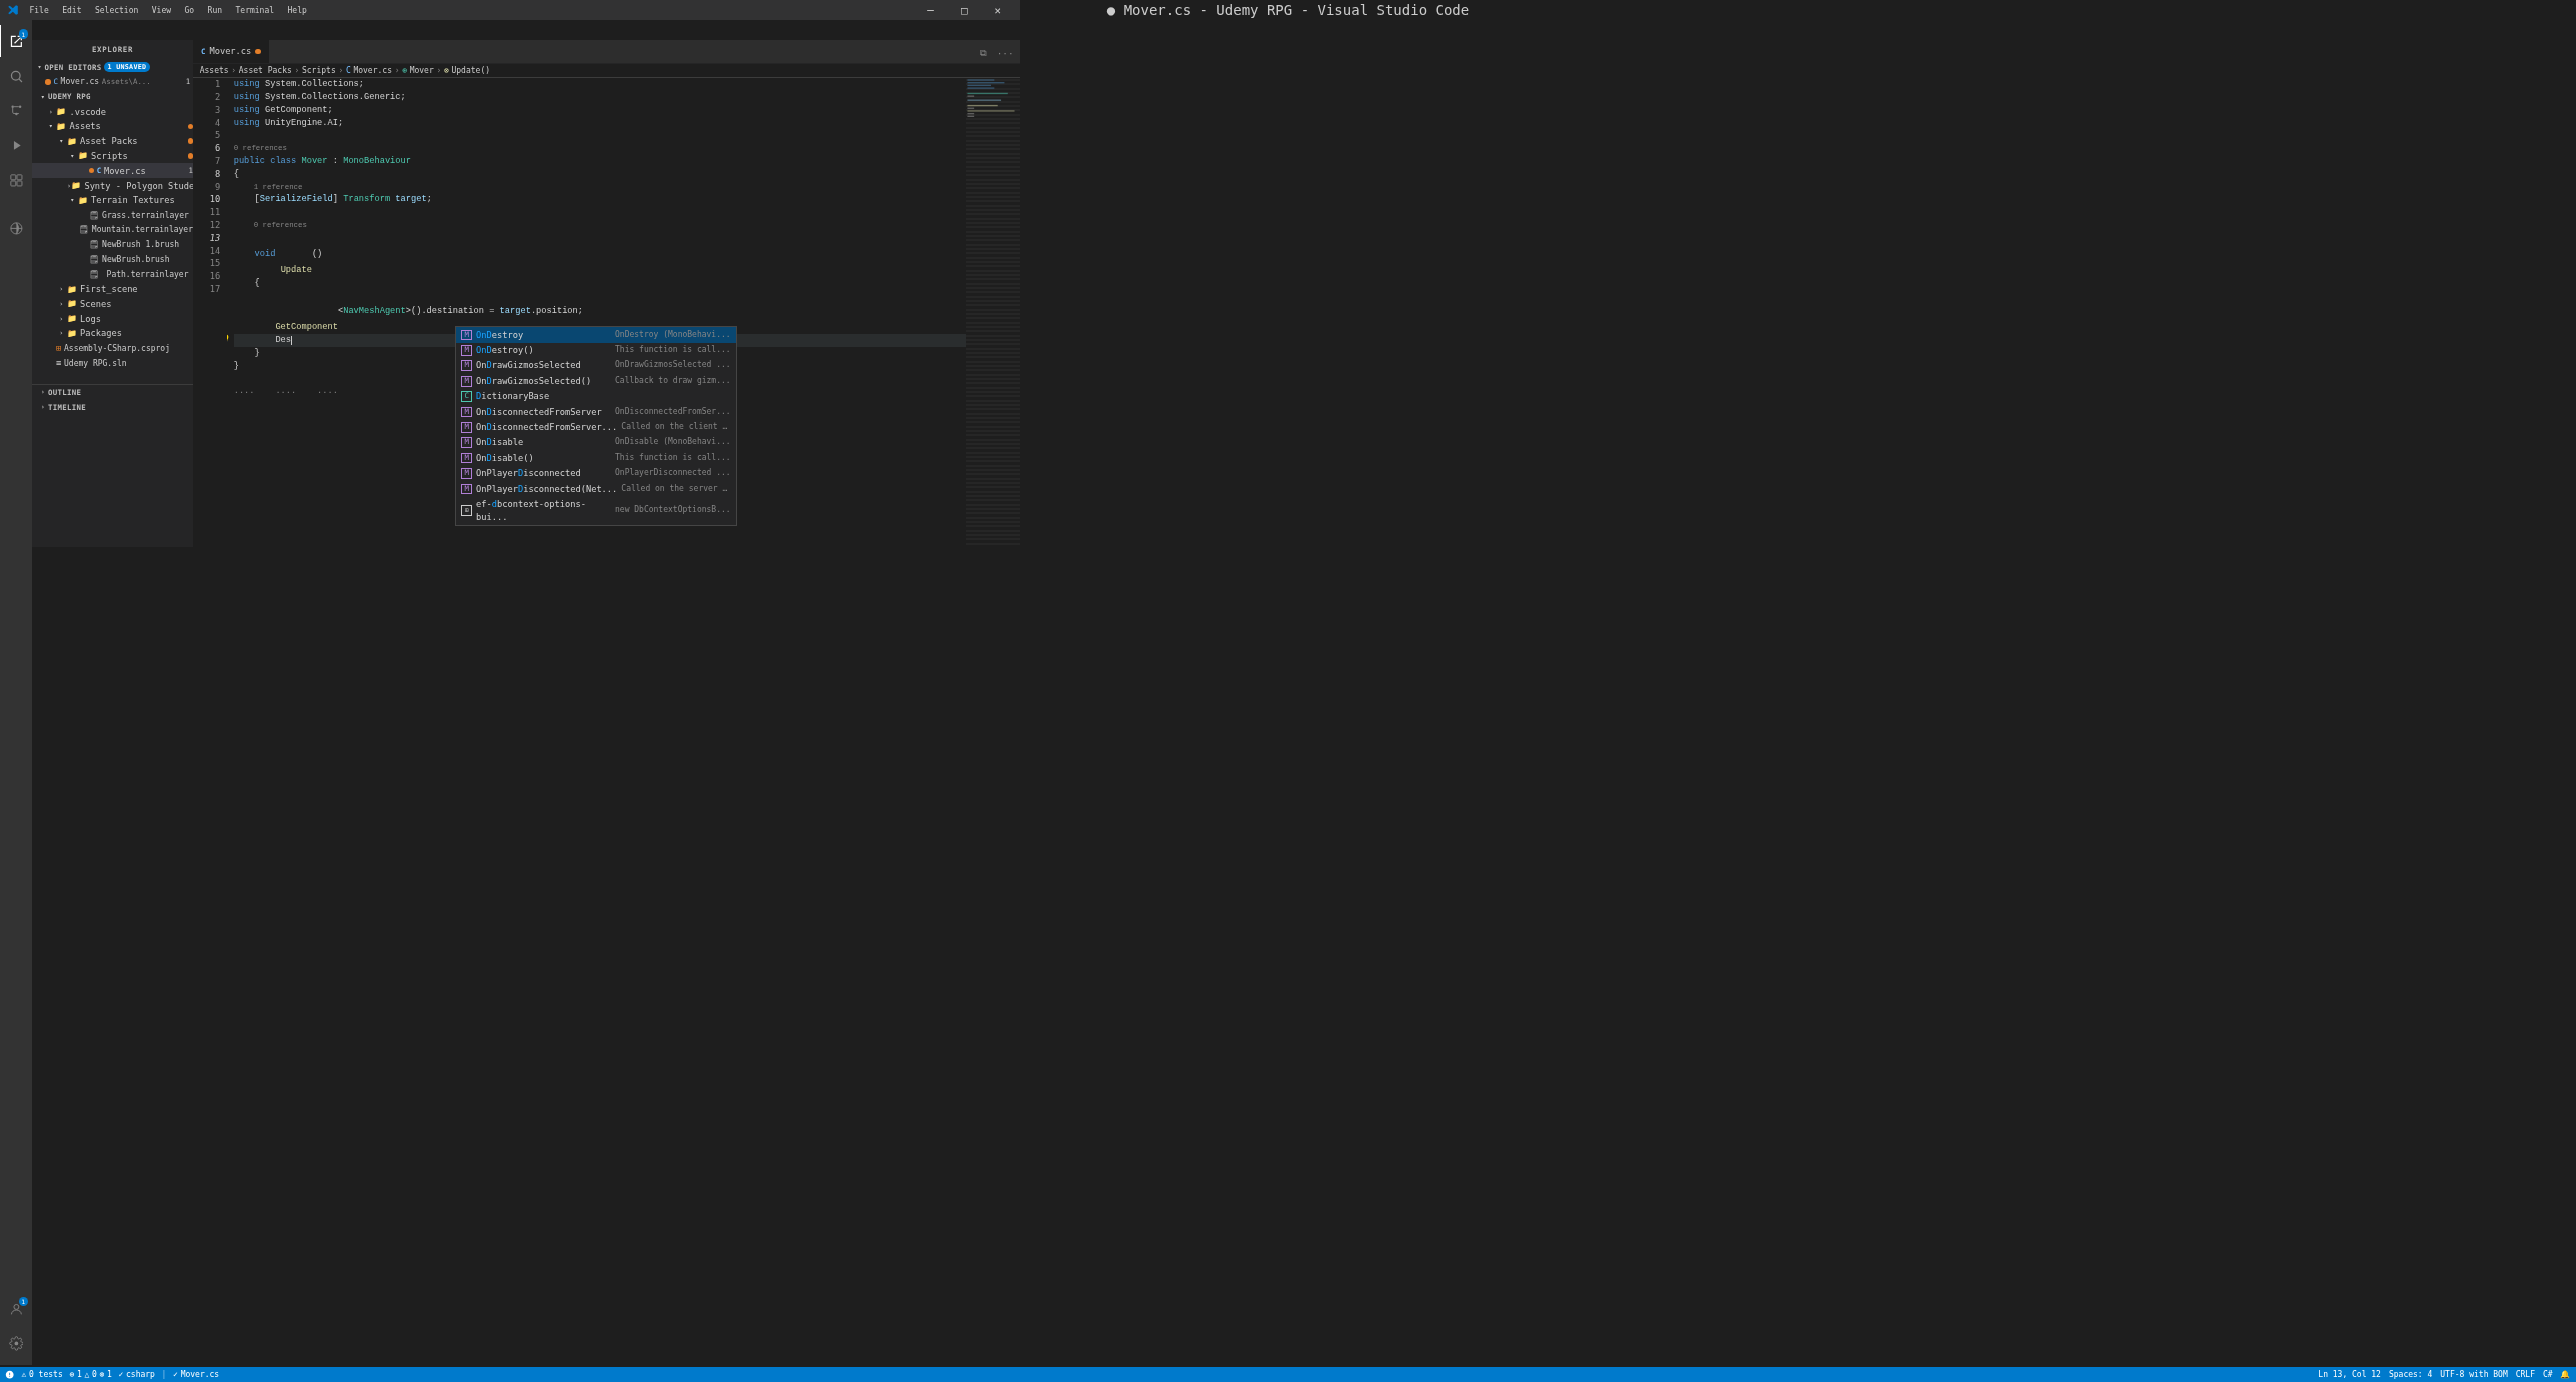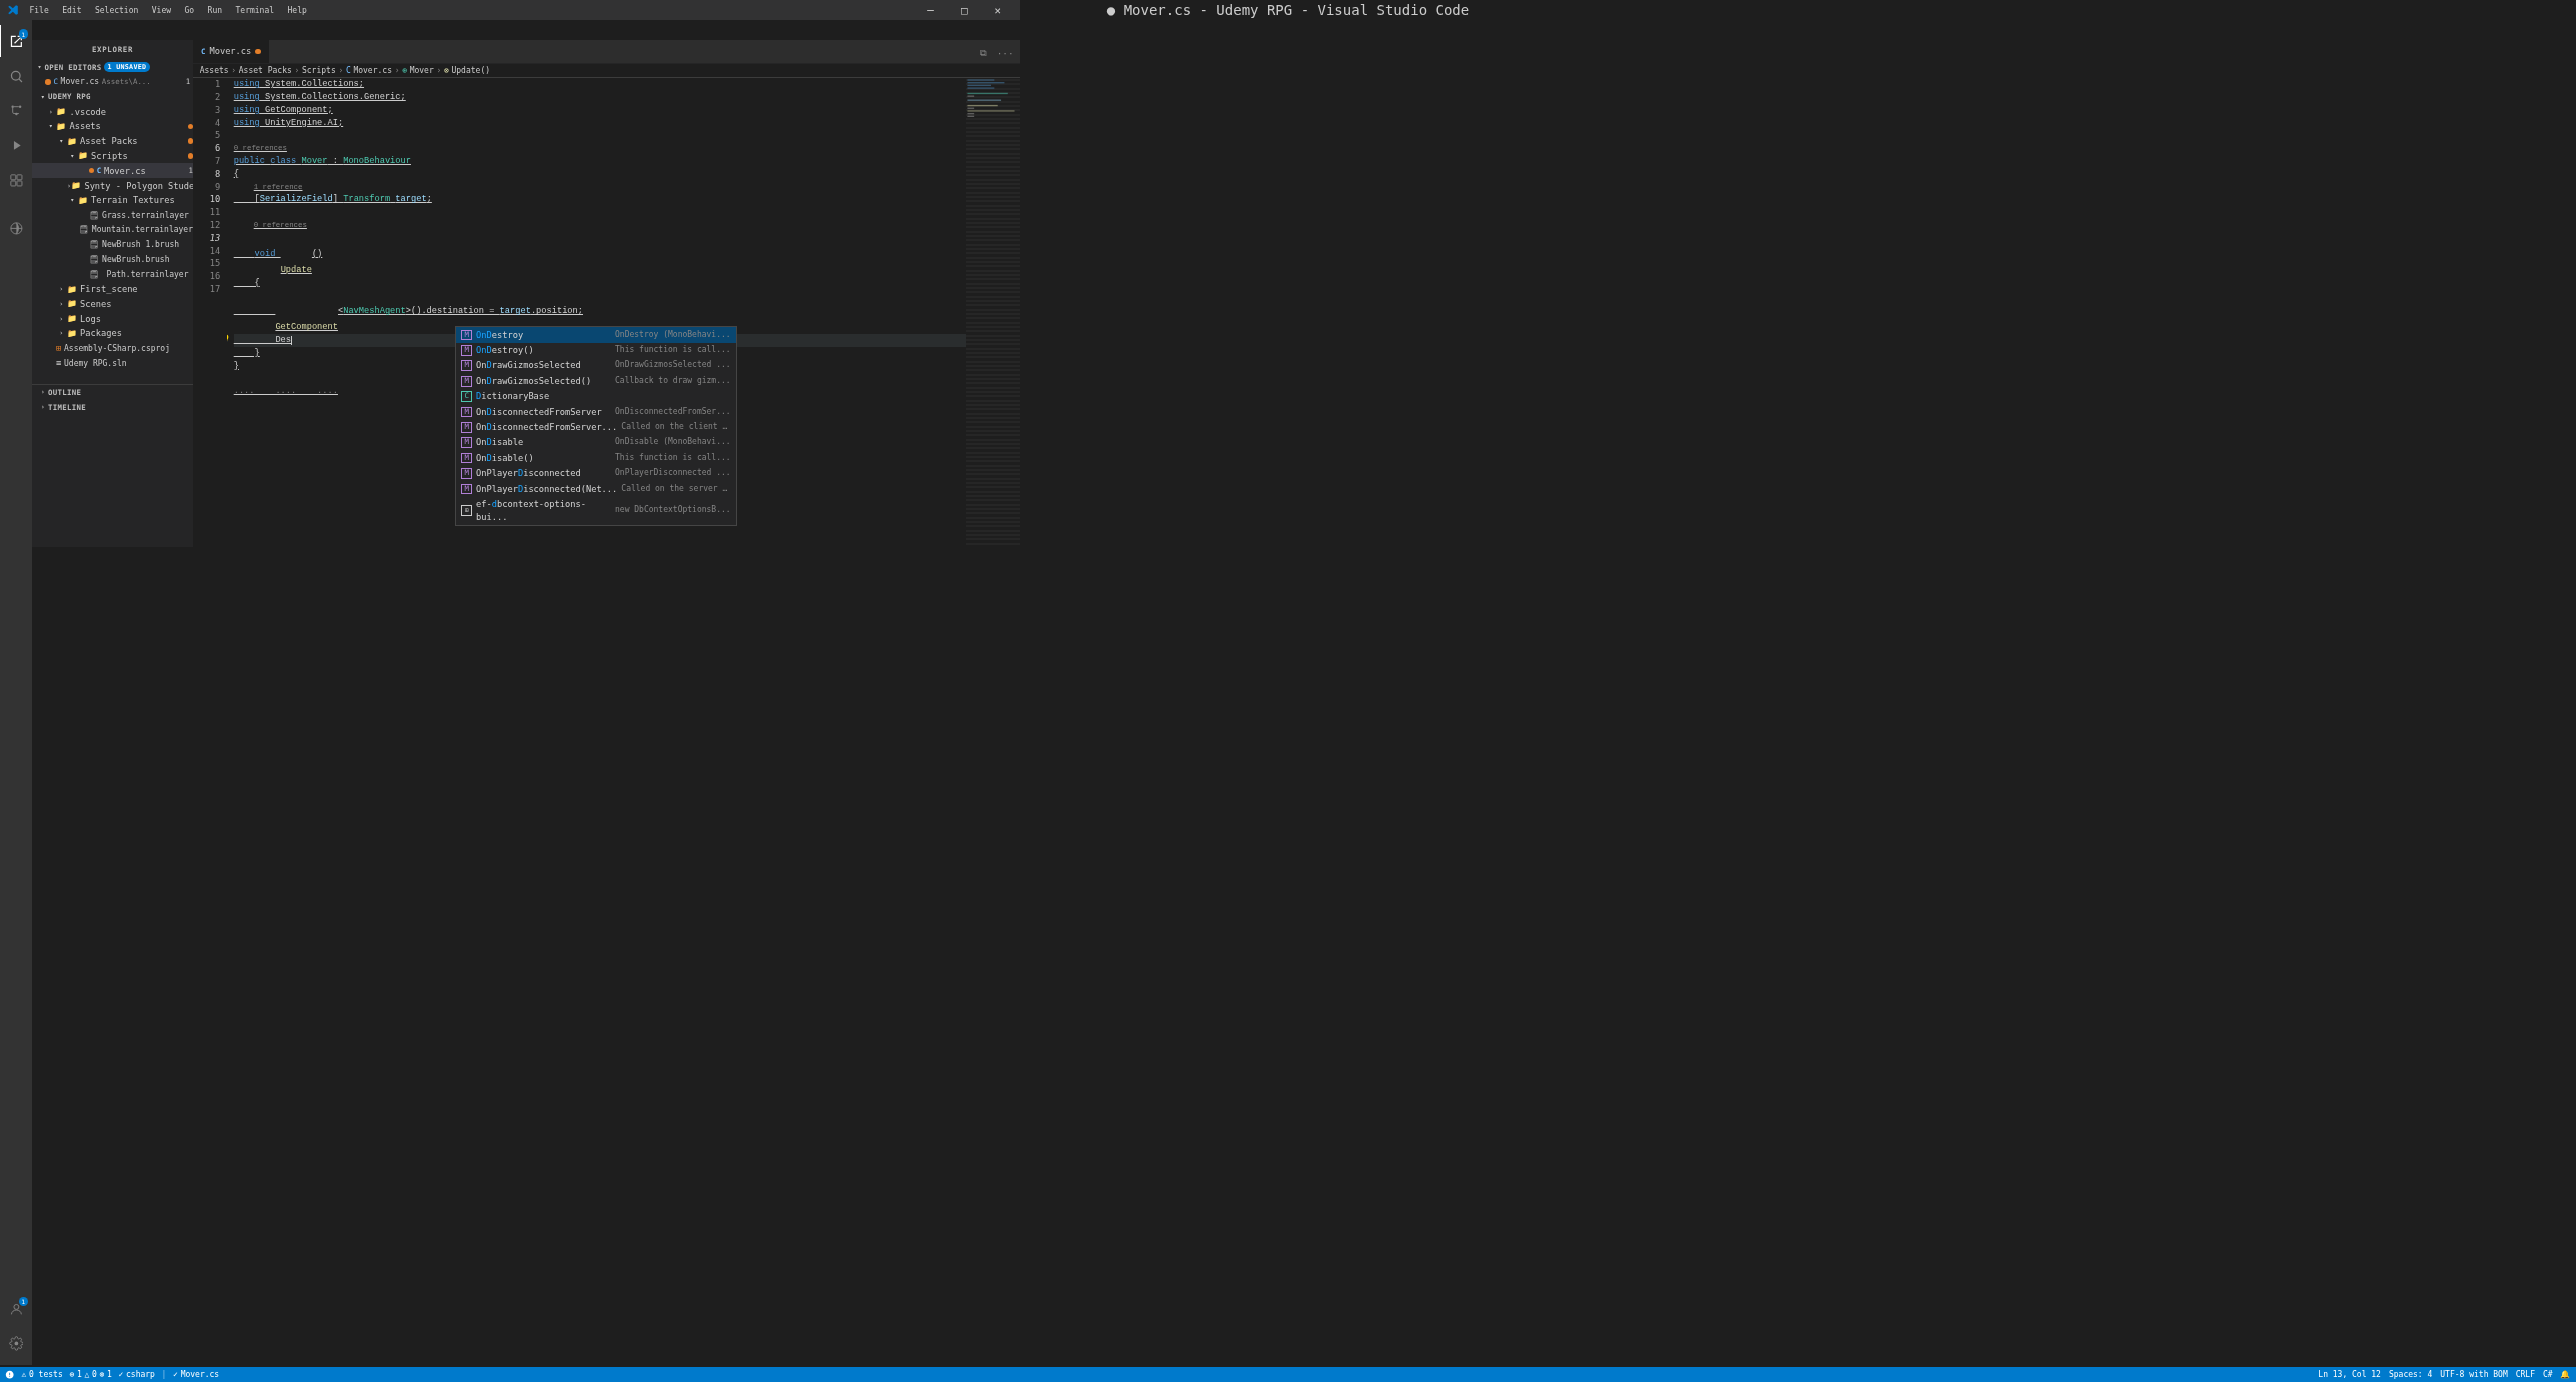--- a/index.html
+++ b/index.html
@@ -283,21 +283,20 @@
       flex-shrink: 0;
       padding-left: 2.7px;
     }
     .code-content {
       flex: 1;
       overflow: auto;
       padding-left: 6.7px;
       font-size: 8.7px;
       line-height: 12.8px;
       font-family: 'Consolas', 'Courier New', monospace;
-      text-decoration: underline;
     }
     .code-line {
       display: flex;
       align-items: center;
       white-space: pre;
       min-height: 12.8px;
     }
     .code-line.current-line { background: #2a2d2e; }
     .kw-blue { color: #569cd6; }
     .kw-green { color: #4ec9b0; }

